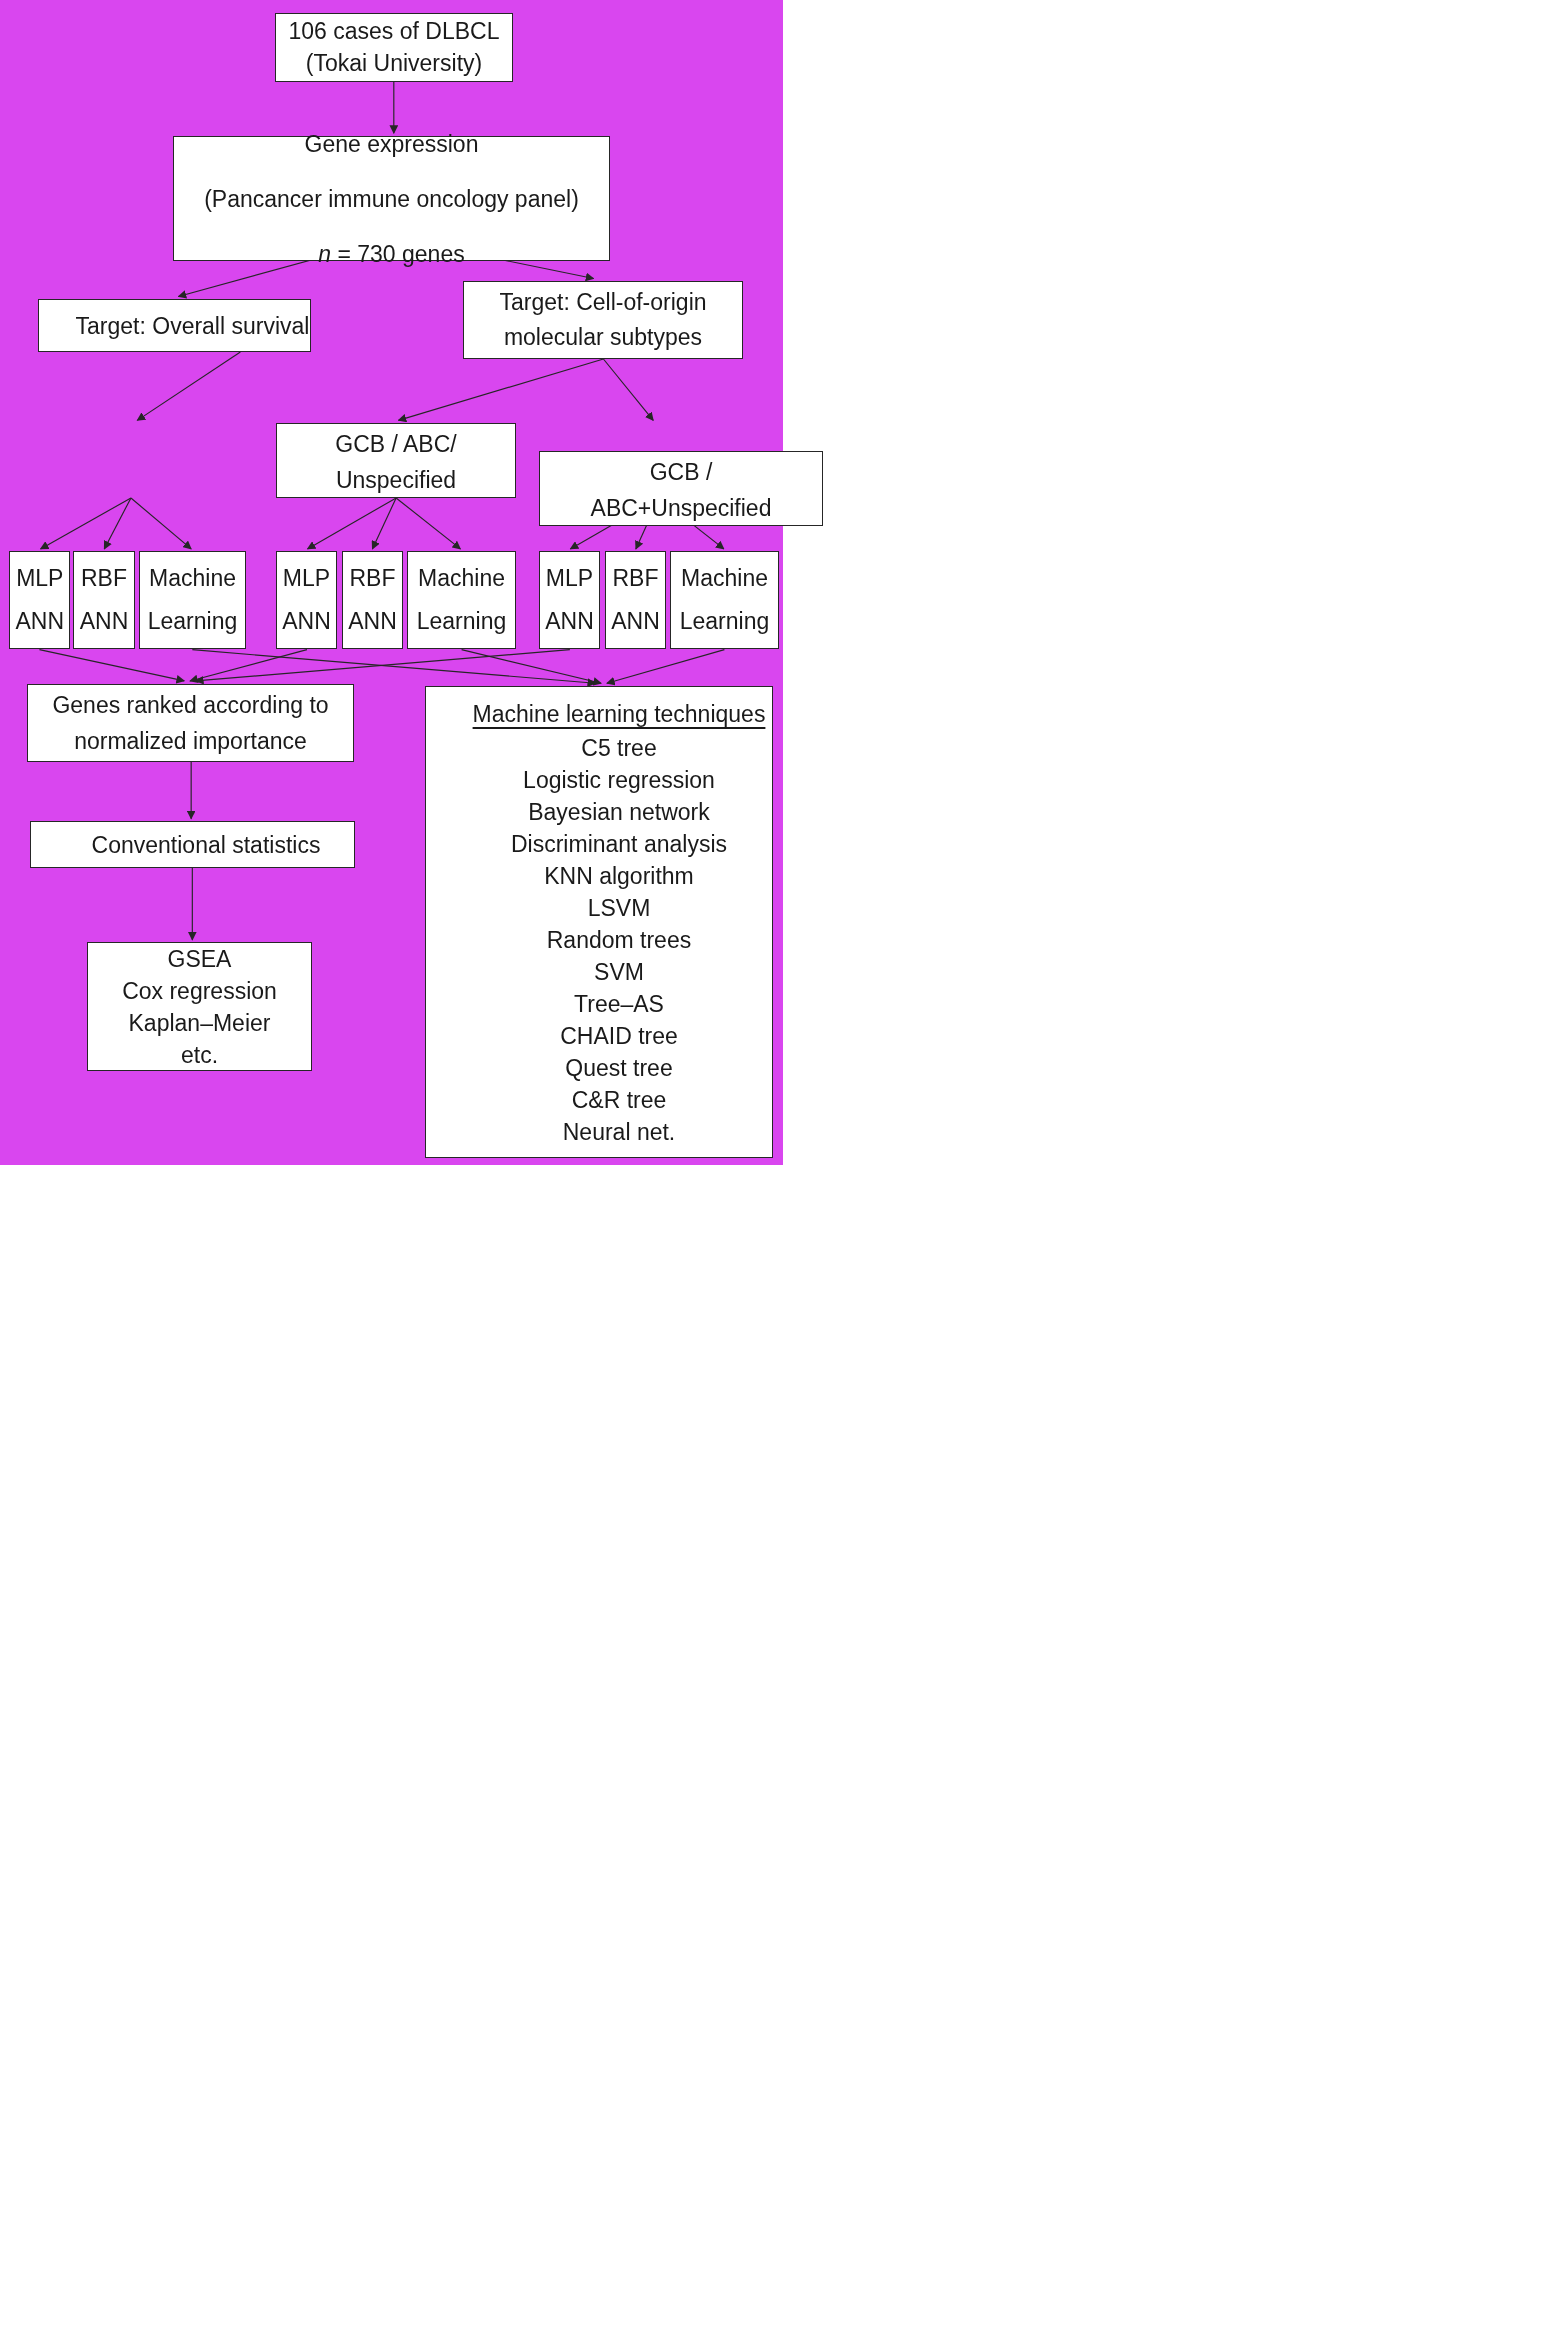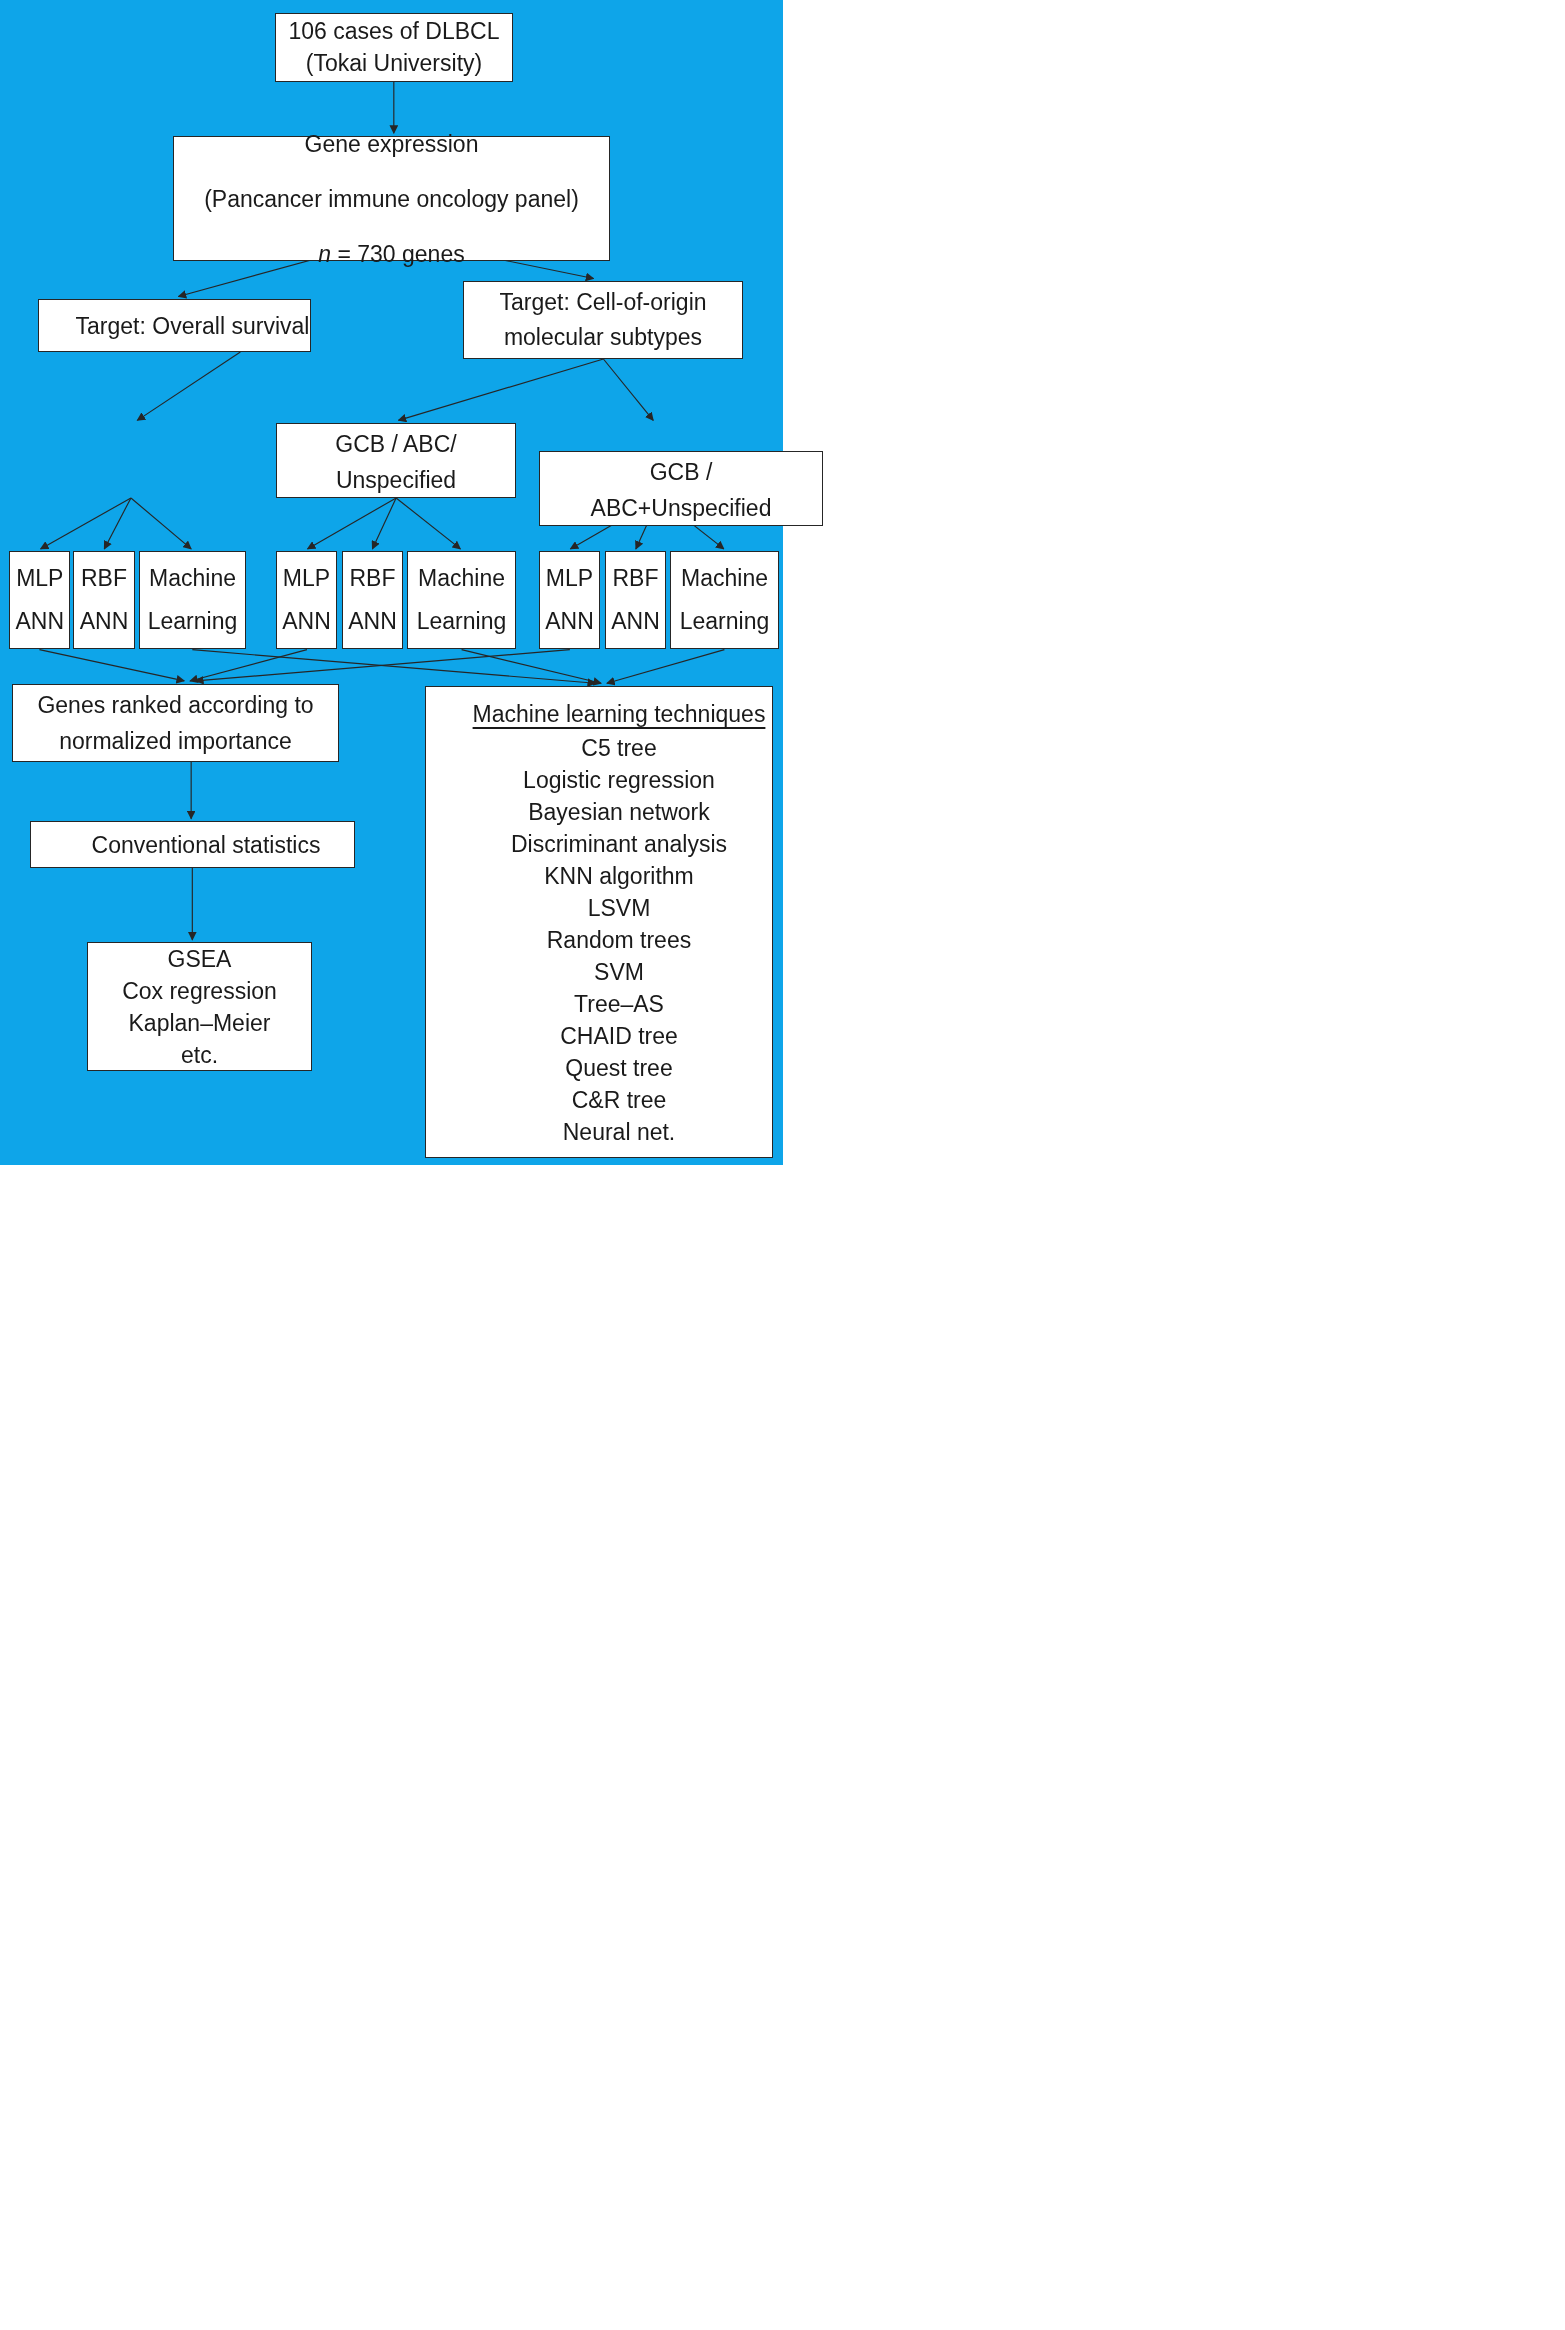--- a/index.html
+++ b/index.html
@@ -1,19 +1,19 @@
 <!DOCTYPE html>
 <html style="font-size:9.3px"><head>
 <meta charset="utf-8">
 <style>
   html,body{margin:0;padding:0;background:#ffffff;}
   #figure{
     position:relative;
     width:783px;height:1165px;
-    background:#0ea5e9;
+    background:#d946ef;
     font-family:"Liberation Sans","DejaVu Sans",sans-serif;
     color:#1a1a1a;
   }
   #arrow-layer{position:absolute;left:0;top:0;width:783px;height:1165px;pointer-events:none;}
   #arrow-layer line{stroke:#262626;stroke-width:2;}
   .box{
     position:absolute;
     box-sizing:border-box;
     border:1.7px solid #262626;
     background:#ffffff;
@@ -142,21 +142,21 @@
   </div>
   <div class="box lh75" style="left:605px;top:551px;width:61px;height:98px;">
     <div>RBF</div>
     <div>ANN</div>
   </div>
   <div class="box lh75" style="left:670px;top:551px;width:109px;height:98px;">
     <div>Machine</div>
     <div>Learning</div>
   </div>
 
-  <div class="box lh62" style="left:12px;top:684px;width:327px;height:78px;">
+  <div class="box lh62" style="left:27px;top:684px;width:327px;height:78px;">
     <div>Genes ranked according to</div>
     <div>normalized importance</div>
   </div>
 
   <div class="box" style="left:29.5px;top:821px;width:325px;height:47px;padding-left:28px;">
     <div>Conventional statistics</div>
   </div>
 
   <div class="box lh55" style="left:87px;top:942px;width:225px;height:129px;">
     <div>GSEA</div>

